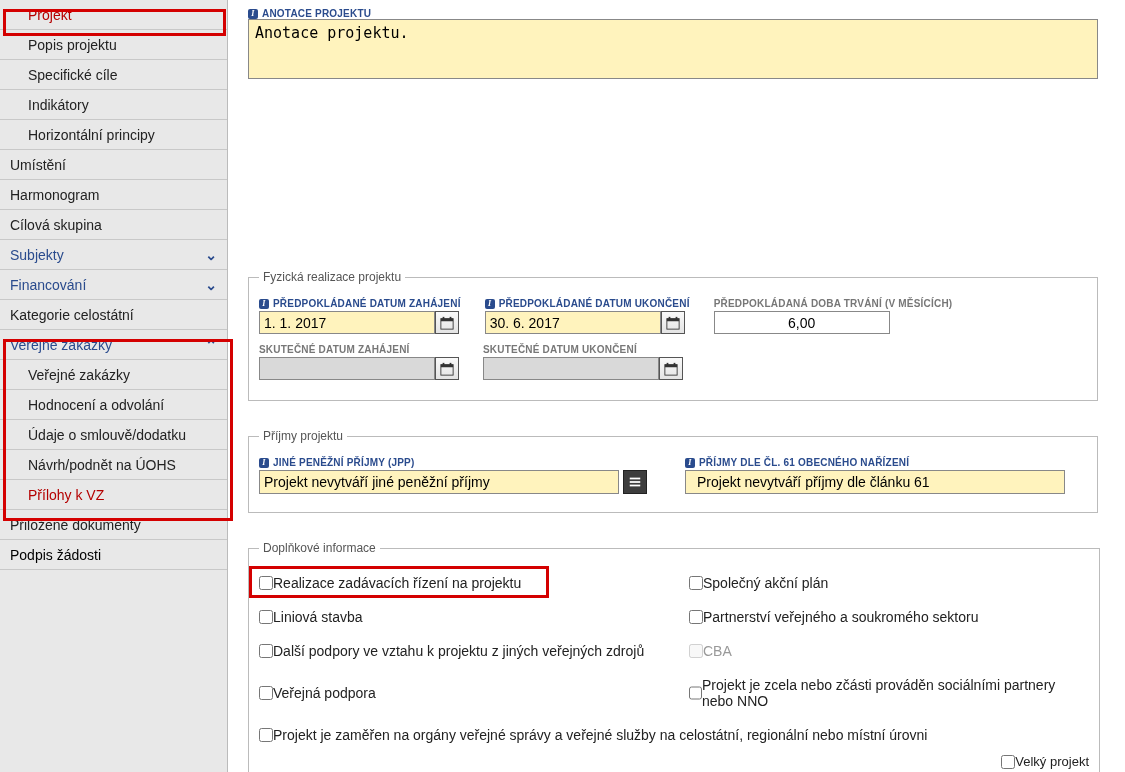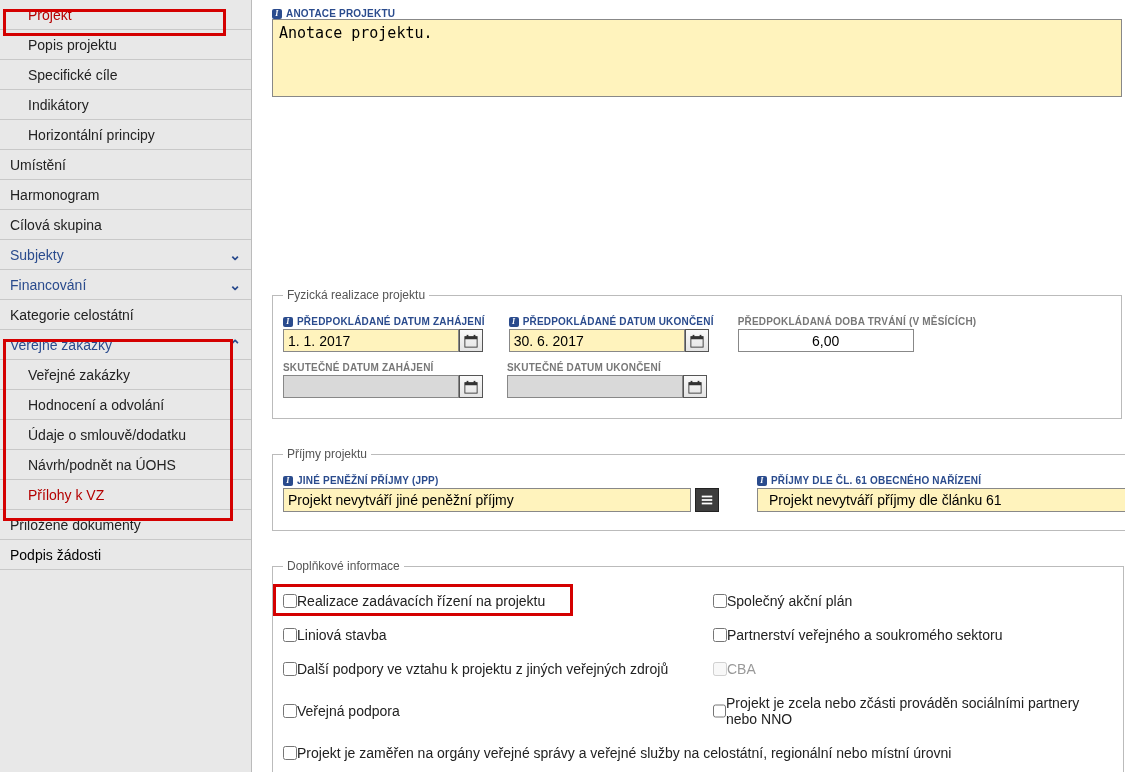--- a/index.html
+++ b/index.html
@@ -7,21 +7,21 @@
     font-family: Arial, Helvetica, sans-serif;
     font-size: 13px;
     display: flex;
     width: 1125px;
     height: 772px;
     background: #fff;
   }
 
   
   .sidebar {
-    width: 252px;
+    width: 228px;
     background: #e8e8e8;
     border-right: 1px solid #bbb;
     flex-shrink: 0;
     overflow: hidden;
   }
   .nav-item {
     display: flex;
     align-items: center;
     justify-content: space-between;
     height: 30px;
@@ -74,21 +74,21 @@
     color: #fff;
     font-size: 8px;
     line-height: 1;
     border-radius: 2px;
     font-family: Georgia, serif;
     font-weight: bold;
     font-style: italic;
   }
   .textarea {
     width: 850px;
-    height: 78px;
+    height: 60px;
     border: 1px solid #888;
     background: #fff3bd;
     padding: 4px 6px;
     font-size: 15px;
     resize: none;
   }
   .fieldset {
     border: 1px solid #bbb;
     padding: 14px 10px 14px 10px;
     margin-top: 28px;
@@ -127,21 +127,21 @@
     width: 176px;
     height: 23px;
     border: 1px solid #888;
     text-align: center;
     padding: 0 4px;
     font-size: 14px;
   }
   .row2 { margin-top: 10px; }
 
   .income-input {
-    width: 408px;
+    width: 360px;
     height: 24px;
     border: 1px solid #888;
     background: #fff3bd;
     padding: 0 4px;
     font-size: 14px;
   }
   .list-btn {
     width: 24px;
     height: 24px;
     background: #3d3d3d;

